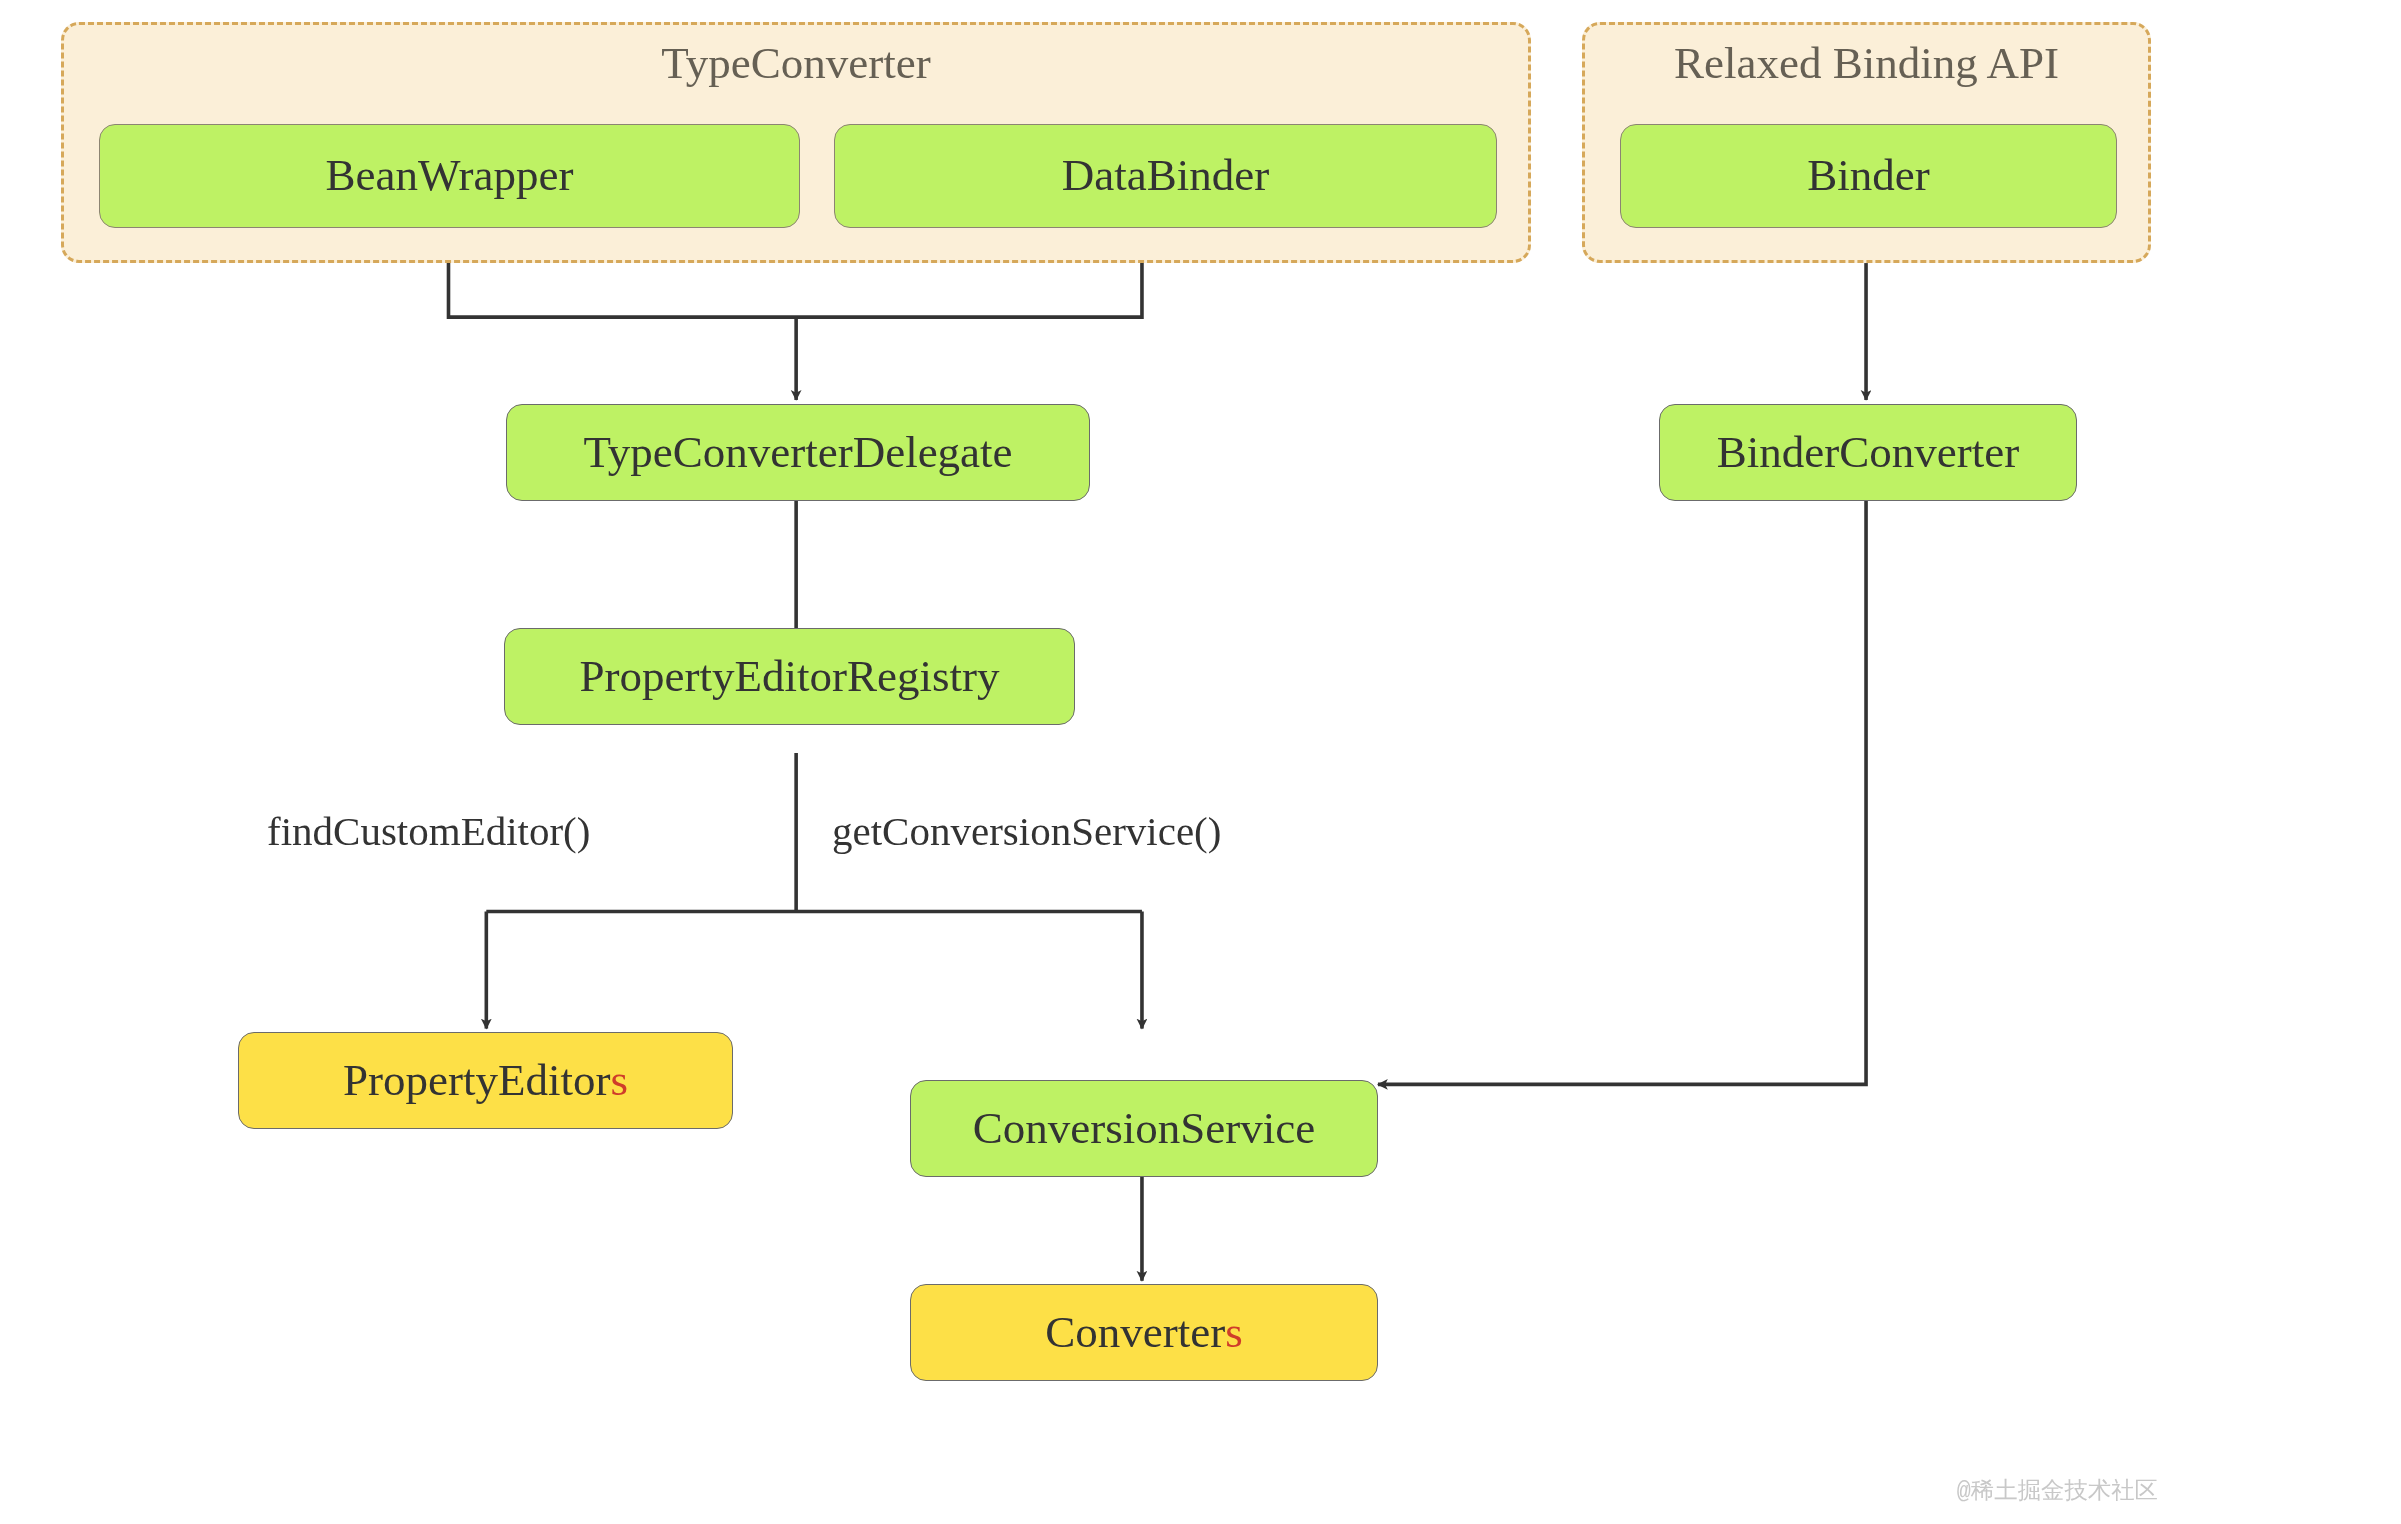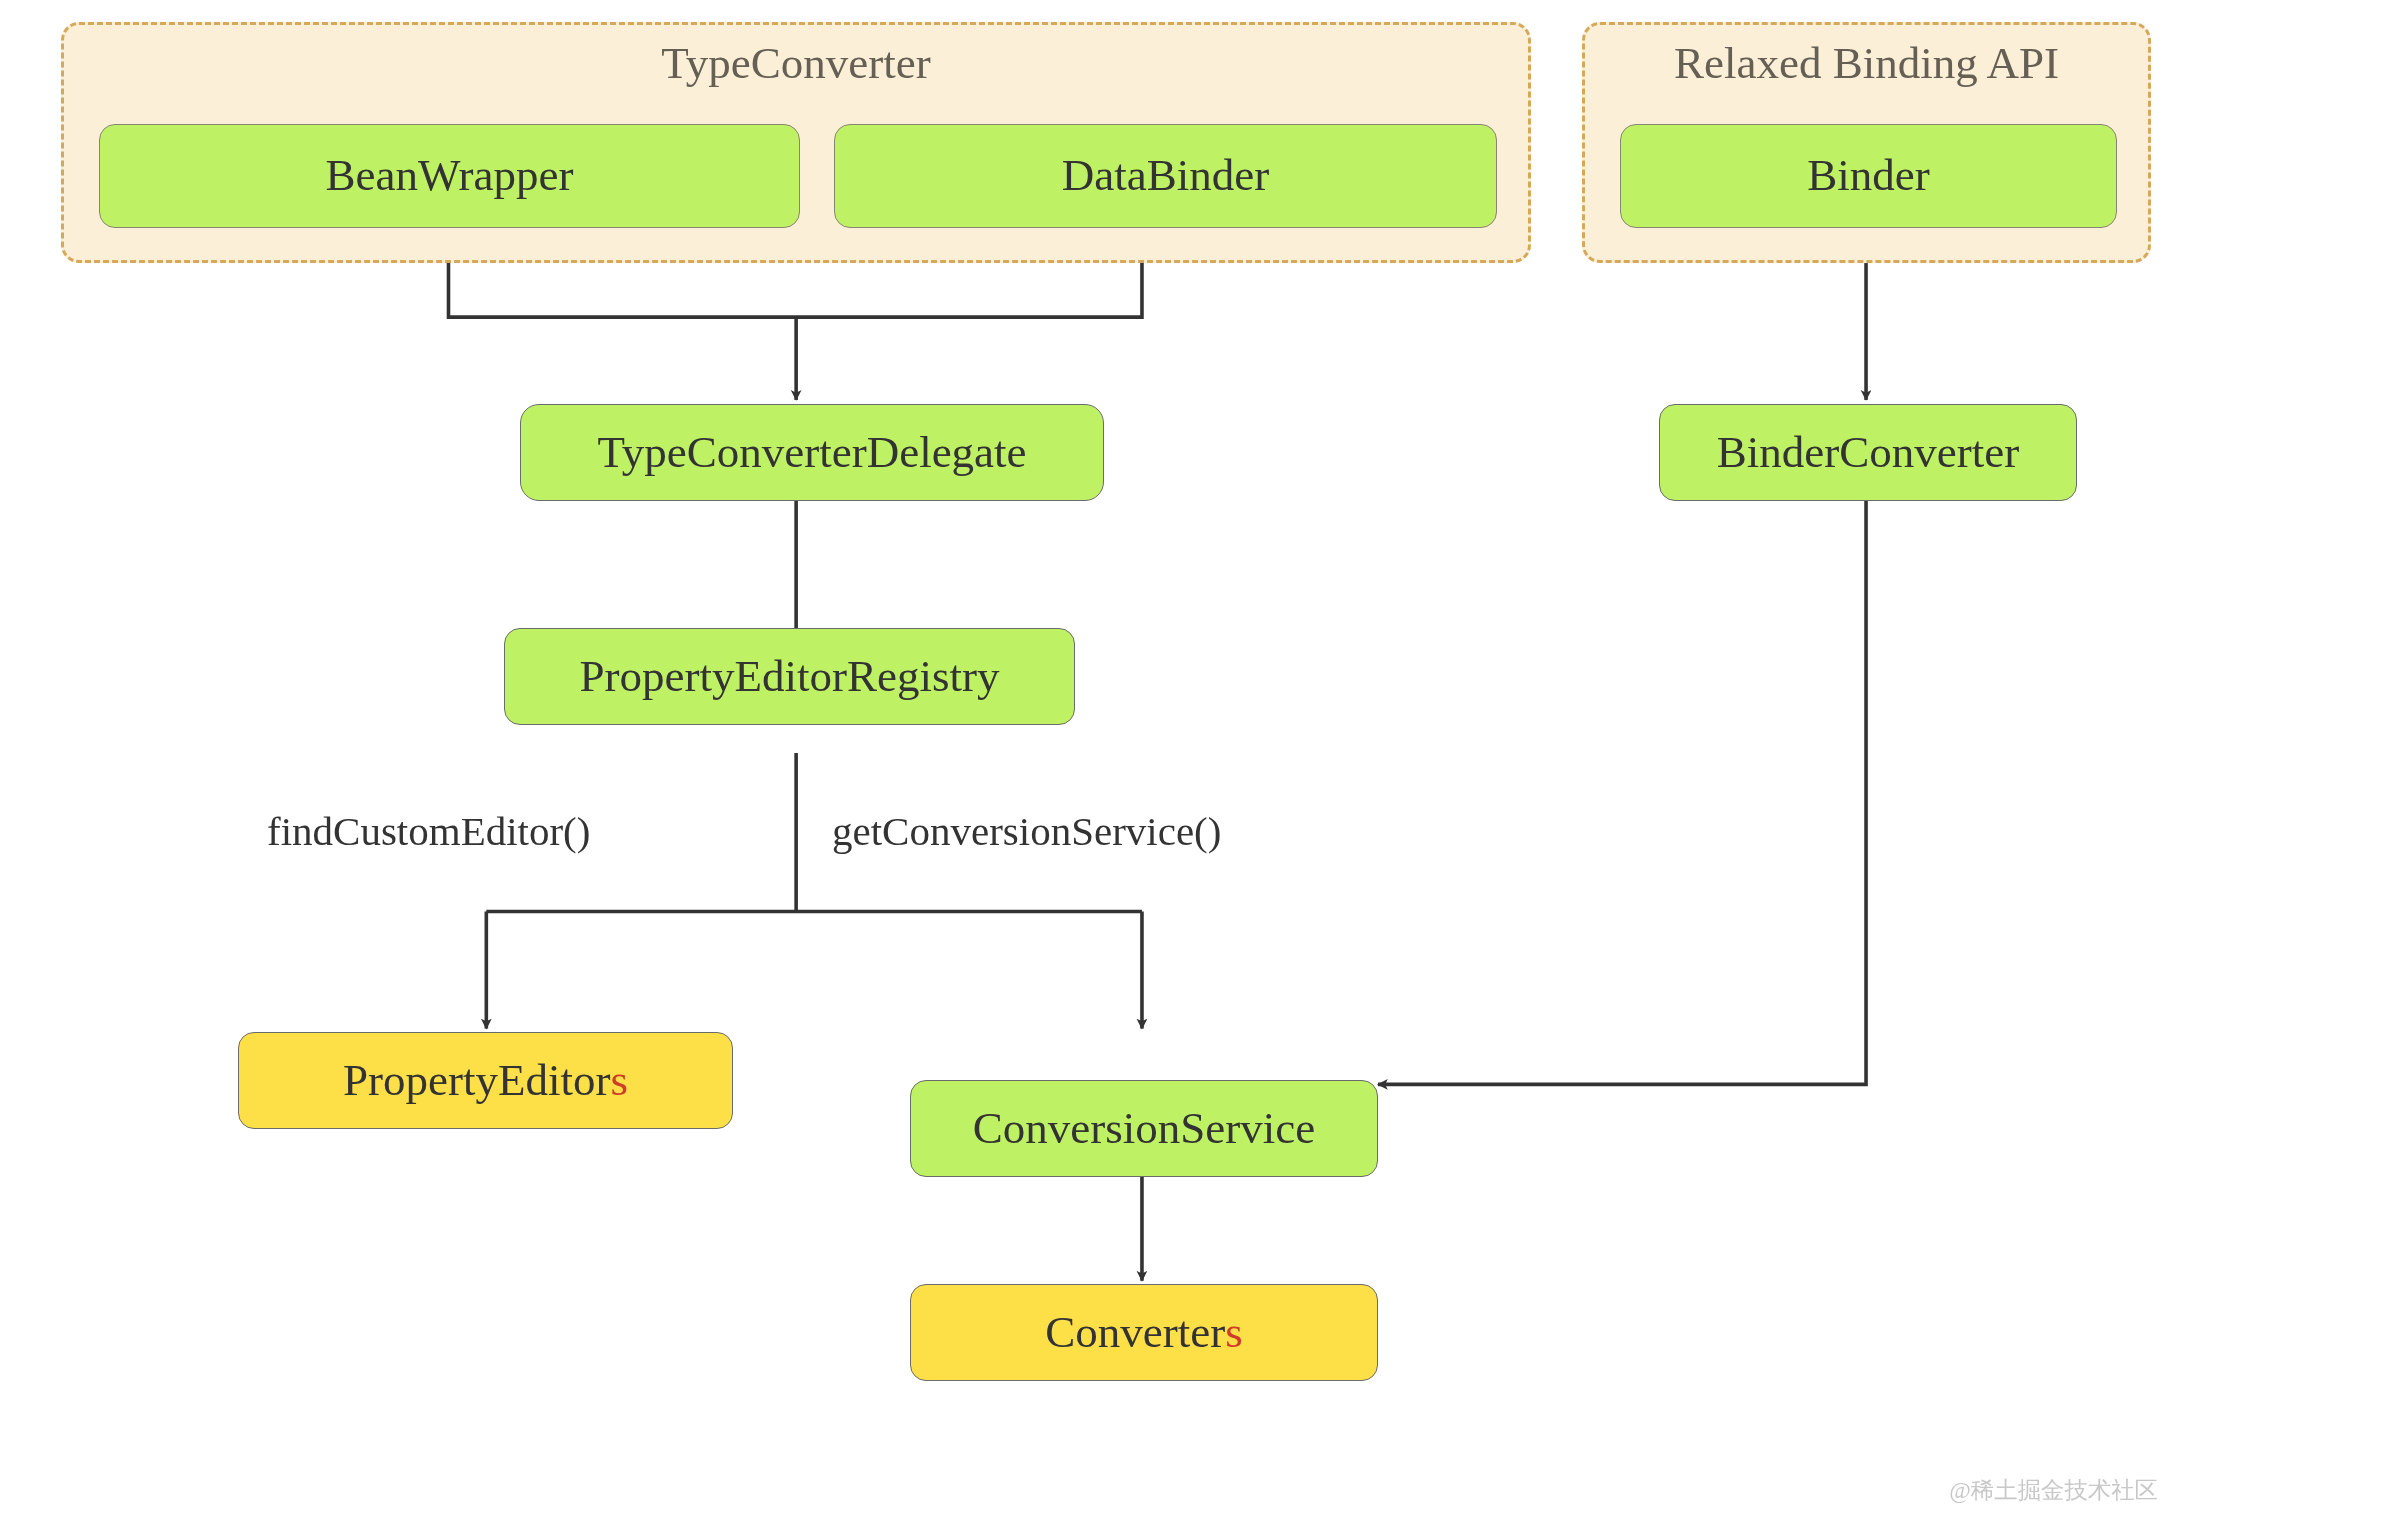--- a/index.html
+++ b/index.html
@@ -75,21 +75,21 @@
     font-size: 41px;
     color: #333333;
     font-family: Georgia, serif;
     white-space: nowrap;
   }
 
   .watermark {
     position: absolute;
     font-size: 23.4px;
     color: #c8c8c8;
-    font-family: Liberation Serif, serif;
+    font-family: Liberation Mono, monospace;
   }
 </style>
 </head>
 <body>
 
 <div class="canvas">
 
   <svg class="edges" viewBox="0 0 2666 1692">
     <defs>
       <marker id="arrow" markerWidth="14" markerHeight="14" refX="11" refY="6" orient="auto" markerUnits="userSpaceOnUse">
@@ -128,21 +128,21 @@
     <span class="label">BeanWrapper</span>
   </div>
   <div class="node nested" style="left:834px; top:124px; width:663px; height:104px;">
     <span class="label">DataBinder</span>
   </div>
 
   <div class="node nested" style="left:1620px; top:124px; width:497px; height:104px;align-items:center;">
     <span class="label">Binder</span>
   </div>
 
-  <div class="node" style="left:520px; top:404px; width:584px; height:97px;border-radius:19px;">
+  <div class="node" style="left:506px; top:404px; width:584px; height:97px;">
     <span class="label">TypeConverterDelegate</span>
   </div>
 
   <div class="node" style="left:1659px; top:404px; width:418px; height:97px;">
     <span class="label">BinderConverter</span>
   </div>
 
   <div class="node" style="left:504px; top:628px; width:571px; height:97px;">
     <span class="label">PropertyEditorRegistry</span>
   </div>

